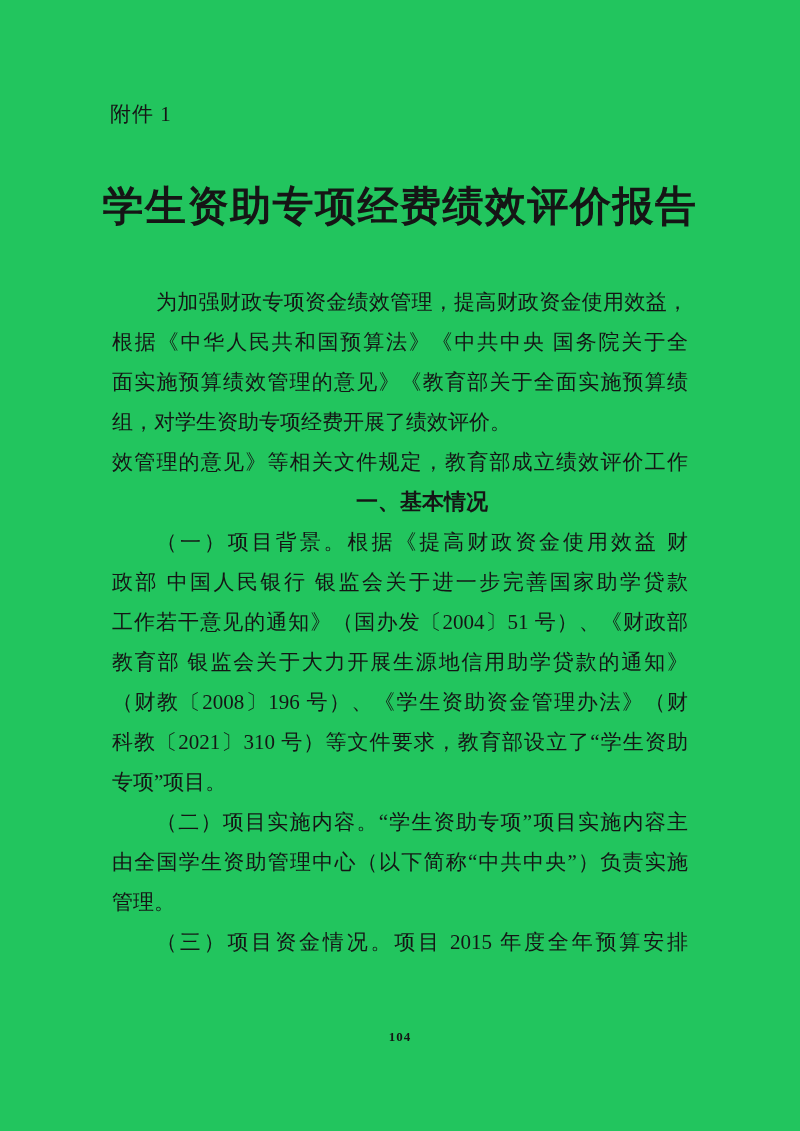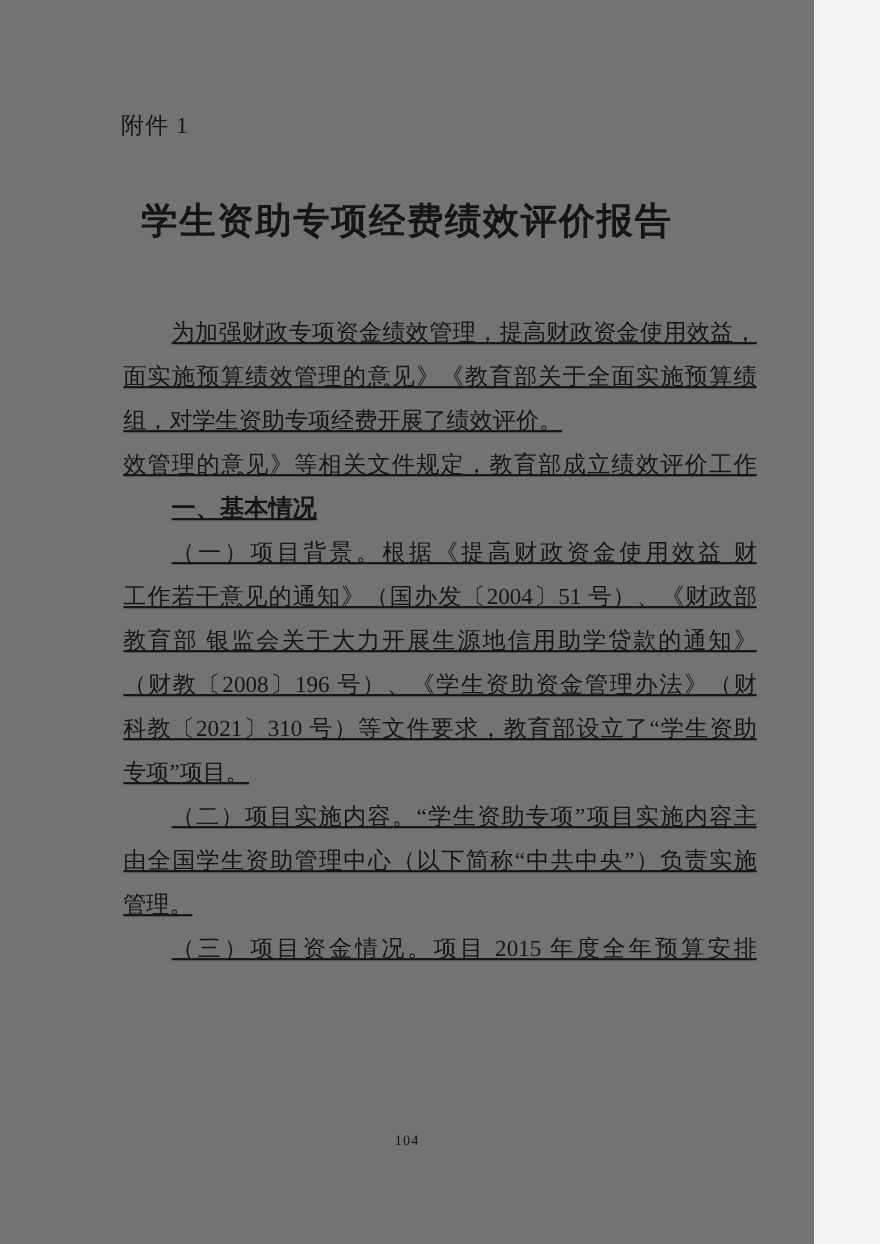--- a/index.html
+++ b/index.html
@@ -3,87 +3,88 @@
 <meta charset="utf-8">
 <style>
   html, body { margin: 0; padding: 0; }
   body {
     width: 800px; height: 1131px;
     background: #f4f4f4;
     font-family: "Liberation Serif", "DejaVu Serif", serif;
   }
   .page {
     position: relative;
-    width: 740px; height: 1131px;
-    background: #737373;
+    width: 800px; height: 1131px;
+    background: #22c55e;
     color: #151515;
     overflow: hidden;
   }
   .attachment {
     position: absolute;
     left: 110px; top: 100px;
     font-size: 21px;
     letter-spacing: 1px;
   }
   .doc-title {
     position: absolute;
     left: 0; right: 0; top: 179px;
     text-align: center;
-    font-size: 33px;
+    font-size: 41px;
     font-weight: bold;
     letter-spacing: 1.5px;
   }
   .doc-body {
     position: absolute;
     left: 112px; top: 282px;
     width: 576px;
     font-size: 21px;
   }
   .line {
     height: 40px;
     line-height: 40px;
     white-space: pre-wrap;
     overflow: hidden;
-    text-decoration: underline;
   }
-  .indent { padding-left: 44px; }
+  .indent { padding-left: 44px; text-align: center; }
   .stretch {
     text-align: justify;
     text-align-last: justify;
   }
   .heading {
     font-family: "Liberation Sans", "DejaVu Sans", sans-serif;
     font-weight: bold;
     font-size: 22px;
   }
   .page-number {
     position: absolute;
     left: 0; right: 0; top: 1029px;
     text-align: center;
     font-size: 13px;
-    font-weight: normal;
+    font-weight: bold;
     letter-spacing: 1px;
   }
 </style>
 </head>
 <body>
 
 <div class="page">
 
   <div class="attachment">附件 1</div>
 
   <div class="doc-title">学生资助专项经费绩效评价报告</div>
 
   <div class="doc-body">
     <div class="line indent stretch">为加强财政专项资金绩效管理，提高财政资金使用效益，</div>
+    <div class="line stretch">根据《中华人民共和国预算法》《中共中央 国务院关于全</div>
     <div class="line stretch">面实施预算绩效管理的意见》《教育部关于全面实施预算绩</div>
     <div class="line">组，对学生资助专项经费开展了绩效评价。</div>
     <div class="line stretch">效管理的意见》等相关文件规定，教育部成立绩效评价工作</div>
     <div class="line indent heading">一、基本情况</div>
     <div class="line indent stretch">（一）项目背景。根据《提高财政资金使用效益 财</div>
+    <div class="line stretch">政部 中国人民银行 银监会关于进一步完善国家助学贷款</div>
     <div class="line stretch">工作若干意见的通知》（国办发〔2004〕51 号）、《财政部</div>
     <div class="line stretch">教育部 银监会关于大力开展生源地信用助学贷款的通知》</div>
     <div class="line stretch">（财教〔2008〕196 号）、《学生资助资金管理办法》（财</div>
     <div class="line stretch">科教〔2021〕310 号）等文件要求，教育部设立了“学生资助</div>
     <div class="line">专项”项目。</div>
     <div class="line indent stretch">（二）项目实施内容。“学生资助专项”项目实施内容主</div>
     <div class="line stretch">由全国学生资助管理中心（以下简称“中共中央”）负责实施</div>
     <div class="line">管理。</div>
     <div class="line indent stretch">（三）项目资金情况。项目 2015 年度全年预算安排</div>
   </div>

